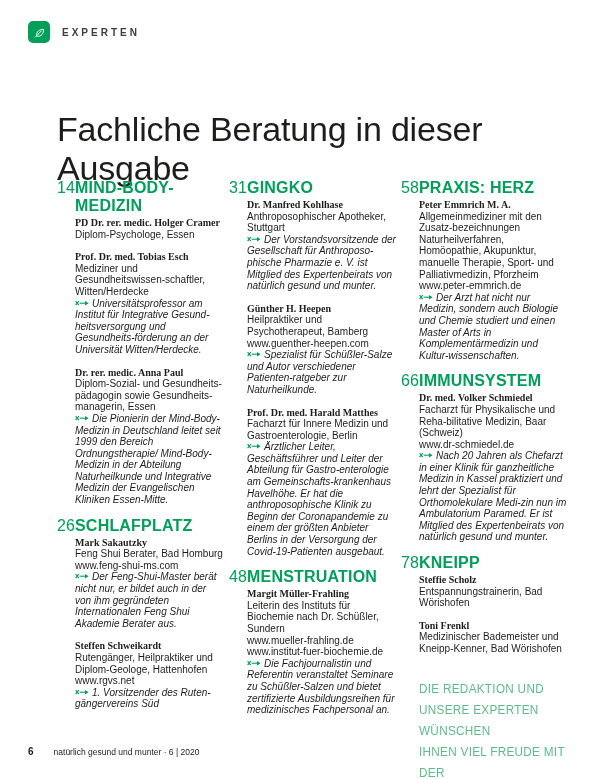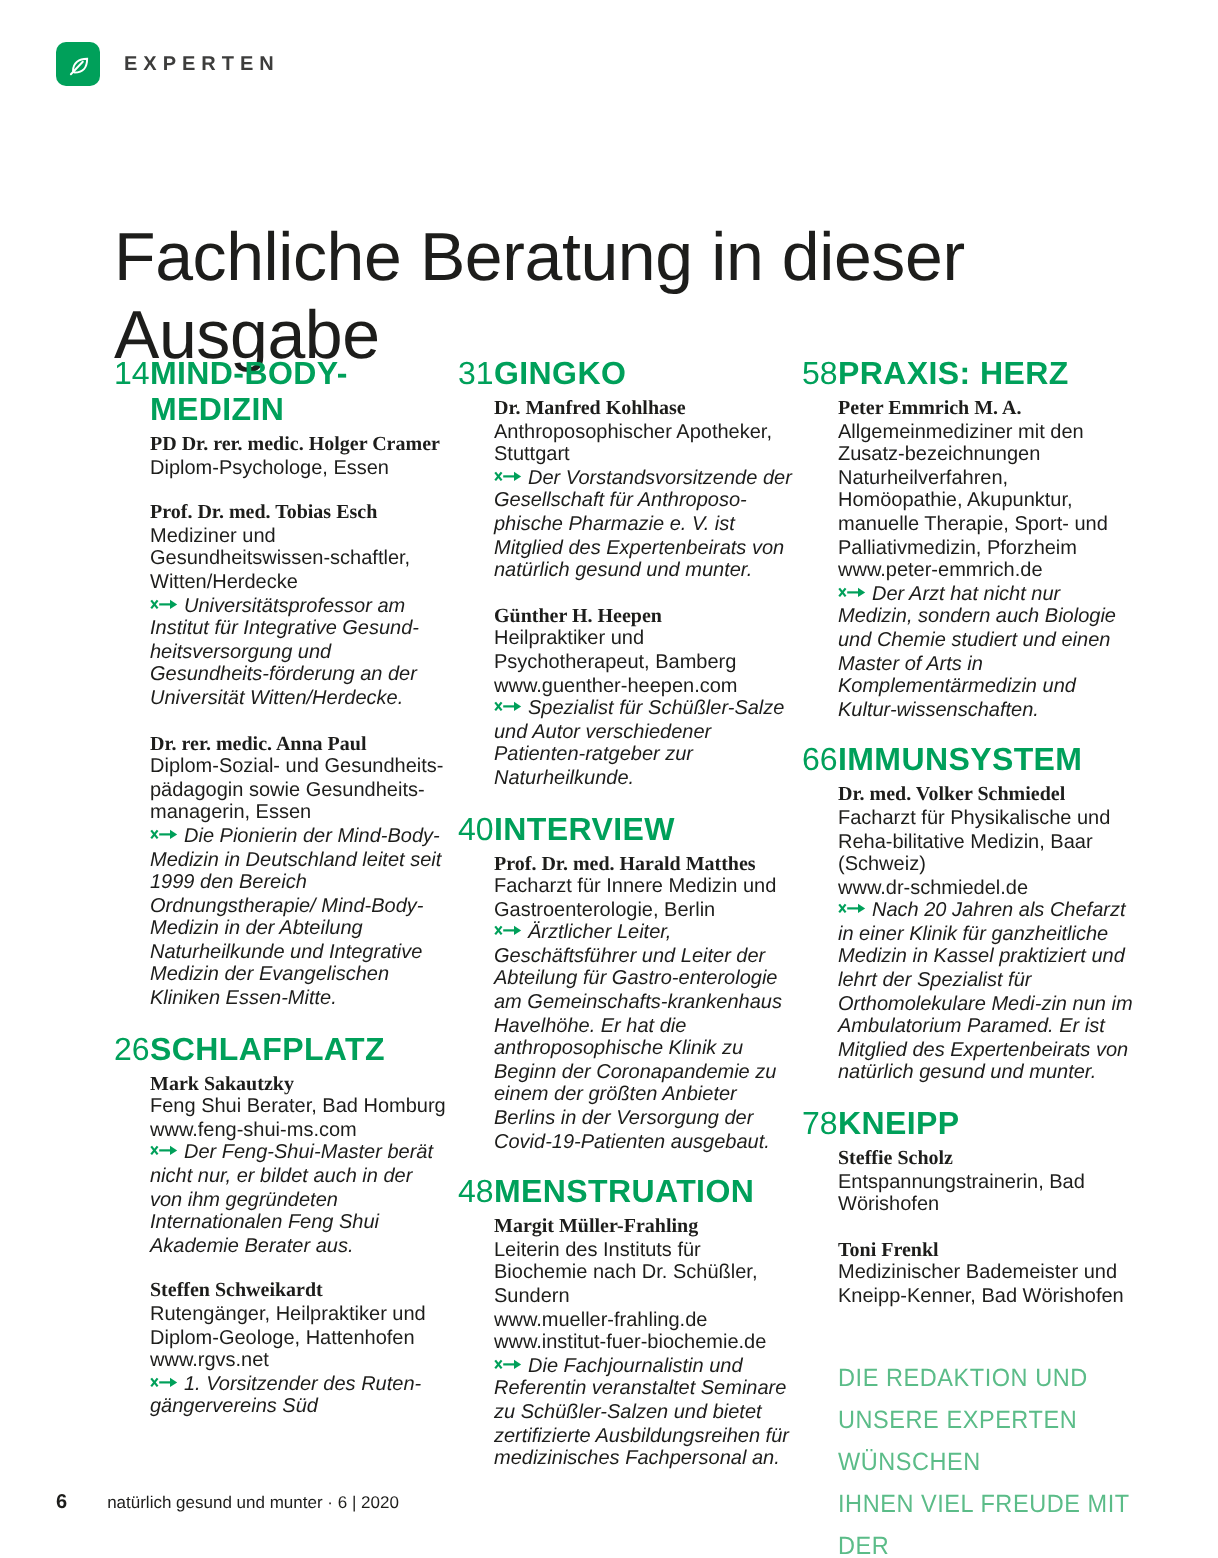--- a/index.html
+++ b/index.html
@@ -139,24 +139,20 @@
           <div class="line">Heilpraktiker und Psychotherapeut, Bamberg</div>
           <div class="line">www.guenther-heepen.com</div>
           <div class="arrow-note"><span class="arrow"><svg width="14" height="7" viewBox="0 0 14 7">
                   <path d="M0.6 1.2 L3.8 5.2 M3.8 1.2 L0.6 5.2" stroke="#00a05a" stroke-width="1.1" fill="none"></path>
                   <line x1="4.6" y1="3.2" x2="10.6" y2="3.2" stroke="#00a05a" stroke-width="1.1"></line>
                   <path d="M10 0.9 L13.6 3.2 L10 5.5 Z" fill="#00a05a"></path>
                 </svg></span><span>Spezialist für Schüßler-Salze und Autor verschiedener Patienten-ratgeber zur Naturheilkunde.</span></div>
         </div>
       </div>
       <div class="sec">
-        <div class="sec-head">
-          <span class="sec-page">40</span>
-          <span class="sec-title">INTERVIEW</span>
-        </div>
         <div class="entry">
           <div class="name">Prof. Dr. med. Harald Matthes</div>
           <div class="line">Facharzt für Innere Medizin und Gastroenterologie, Berlin</div>
           <div class="arrow-note"><span class="arrow"><svg width="14" height="7" viewBox="0 0 14 7">
                   <path d="M0.6 1.2 L3.8 5.2 M3.8 1.2 L0.6 5.2" stroke="#00a05a" stroke-width="1.1" fill="none"></path>
                   <line x1="4.6" y1="3.2" x2="10.6" y2="3.2" stroke="#00a05a" stroke-width="1.1"></line>
                   <path d="M10 0.9 L13.6 3.2 L10 5.5 Z" fill="#00a05a"></path>
                 </svg></span><span>Ärztlicher Leiter, Geschäftsführer und Leiter der Abteilung für Gastro-enterologie am Gemeinschafts-krankenhaus Havelhöhe. Er hat die anthroposophische Klinik zu Beginn der Coronapandemie zu einem der größten Anbieter Berlins in der Versorgung der Covid-19-Patienten ausgebaut.</span></div>
         </div>
       </div>

